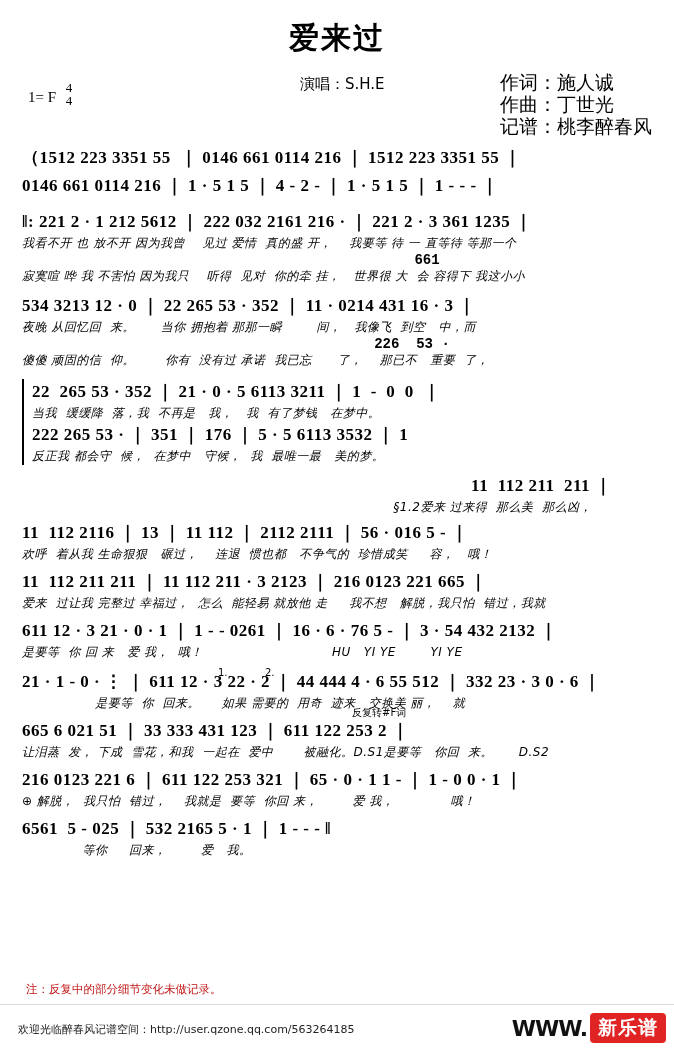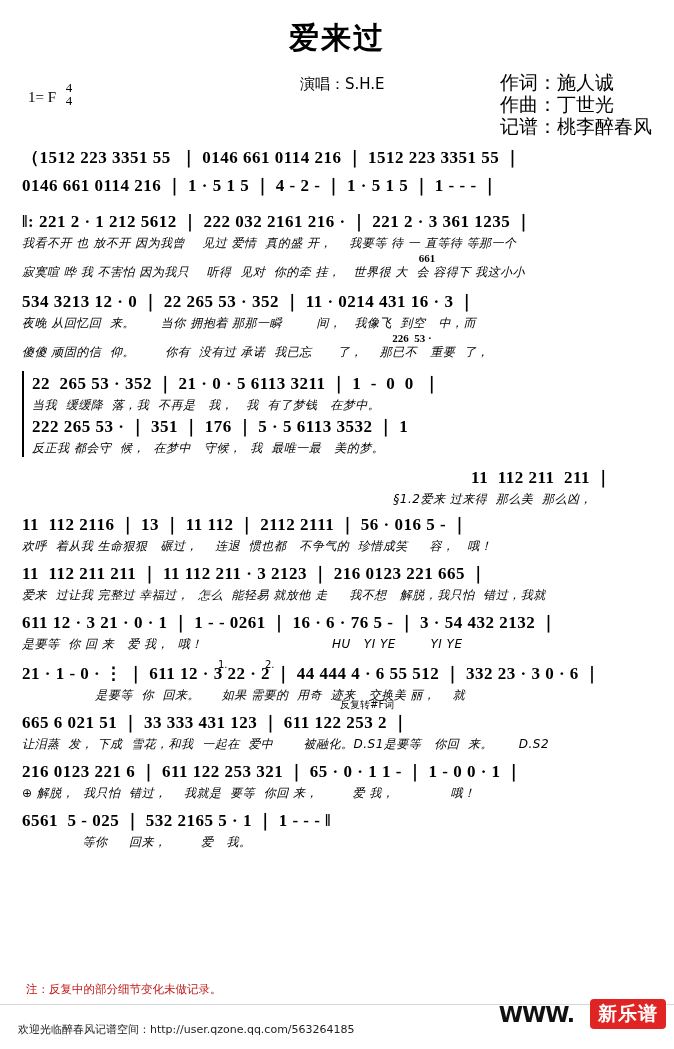--- a/index.html
+++ b/index.html
@@ -77,23 +77,23 @@
     line-height:17px;
     color:#000;
     font-style:italic;
   }
   .tiny{
     font-family:"DejaVu Sans", sans-serif;
     font-size:10px;
     white-space:pre;
   }
   .float-notes{
-    font-family:Liberation Serif, serif;
+    font-family:Liberation Mono, monospace;
     font-weight:bold;
-    font-size:11px;
+    font-size:14px;
     white-space:pre;
   }
 
   .footnote{
     position:absolute;
     left:26px;bottom:52px;
     font-family:Liberation Serif, serif;
     font-size:11.5px;
     color:#c01616;
   }
@@ -102,22 +102,22 @@
     left:0;bottom:0;width:674px;height:44px;
     border-top:1px solid #d8d8d8;
     background:#fff;
   }
   .site-note{
     position:absolute;left:18px;bottom:12px;
     font-family:"DejaVu Sans", sans-serif;
     font-size:11px;color:#222;
   }
   .wm{
-    position:absolute;right:8px;bottom:20px;
-    display:flex;align-items:center;gap:16px;
+    position:absolute;right:8px;bottom:6px;
+    display:flex;align-items:center;gap:3px;
   }
   .wm .www{
     font-family:"DejaVu Sans", sans-serif;
     font-weight:bold;font-size:22px;color:#111;letter-spacing:-1px;
   }
   .wm .logo{
     background:#e02424;color:#fff;font-weight:bold;
     font-family:"DejaVu Sans", sans-serif;
     font-size:19px;padding:2px 8px;border-radius:4px;
     letter-spacing:1px;
@@ -198,21 +198,21 @@
     </div>
 
     <div class="sysline" style="margin-top:8px;position:relative;">
       <div class="tiny" style="position:absolute;left:196px;top:-2px;">1.</div>
       <div class="tiny" style="position:absolute;left:243px;top:-2px;">2.</div>
       <div class="notes" style="margin-top:4px;">21 · 1 - 0 · ⋮ ｜ 611 12 · 3 22 · 2 ｜ 44 444 4 · 6 55 512 ｜ 332 23 · 3 0 · 6 ｜</div>
       <div class="lyr">                 是要等  你  回来。     如果 需要的  用奇  迹来   交换美 丽，    就</div>
     </div>
 
     <div class="sysline" style="margin-top:6px;position:relative;">
-      <div class="tiny" style="position:absolute;left:318px;top:-12px;">反复转#F词</div>
+      <div class="tiny" style="position:absolute;left:330px;top:-12px;">反复转#F词</div>
       <div class="notes" style="margin-top:6px;">665 6 021 51 ｜ 33 333 431 123 ｜ 611 122 253 2 ｜</div>
       <div class="lyr">让泪蒸  发， 下成  雪花，和我  一起在  爱中       被融化。D.S1是要等   你回  来。      D.S2</div>
     </div>
 
     <div class="sysline" style="margin-top:6px;">
       <div class="notes">216 0123 221 6 ｜ 611 122 253 321 ｜ 65 · 0 · 1 1 - ｜ 1 - 0 0 · 1 ｜</div>
       <div class="lyr">⊕ 解脱，  我只怕  错过，    我就是  要等  你回 来，        爱 我，             哦！</div>
     </div>
 
     <div class="sysline" style="margin-top:6px;">

